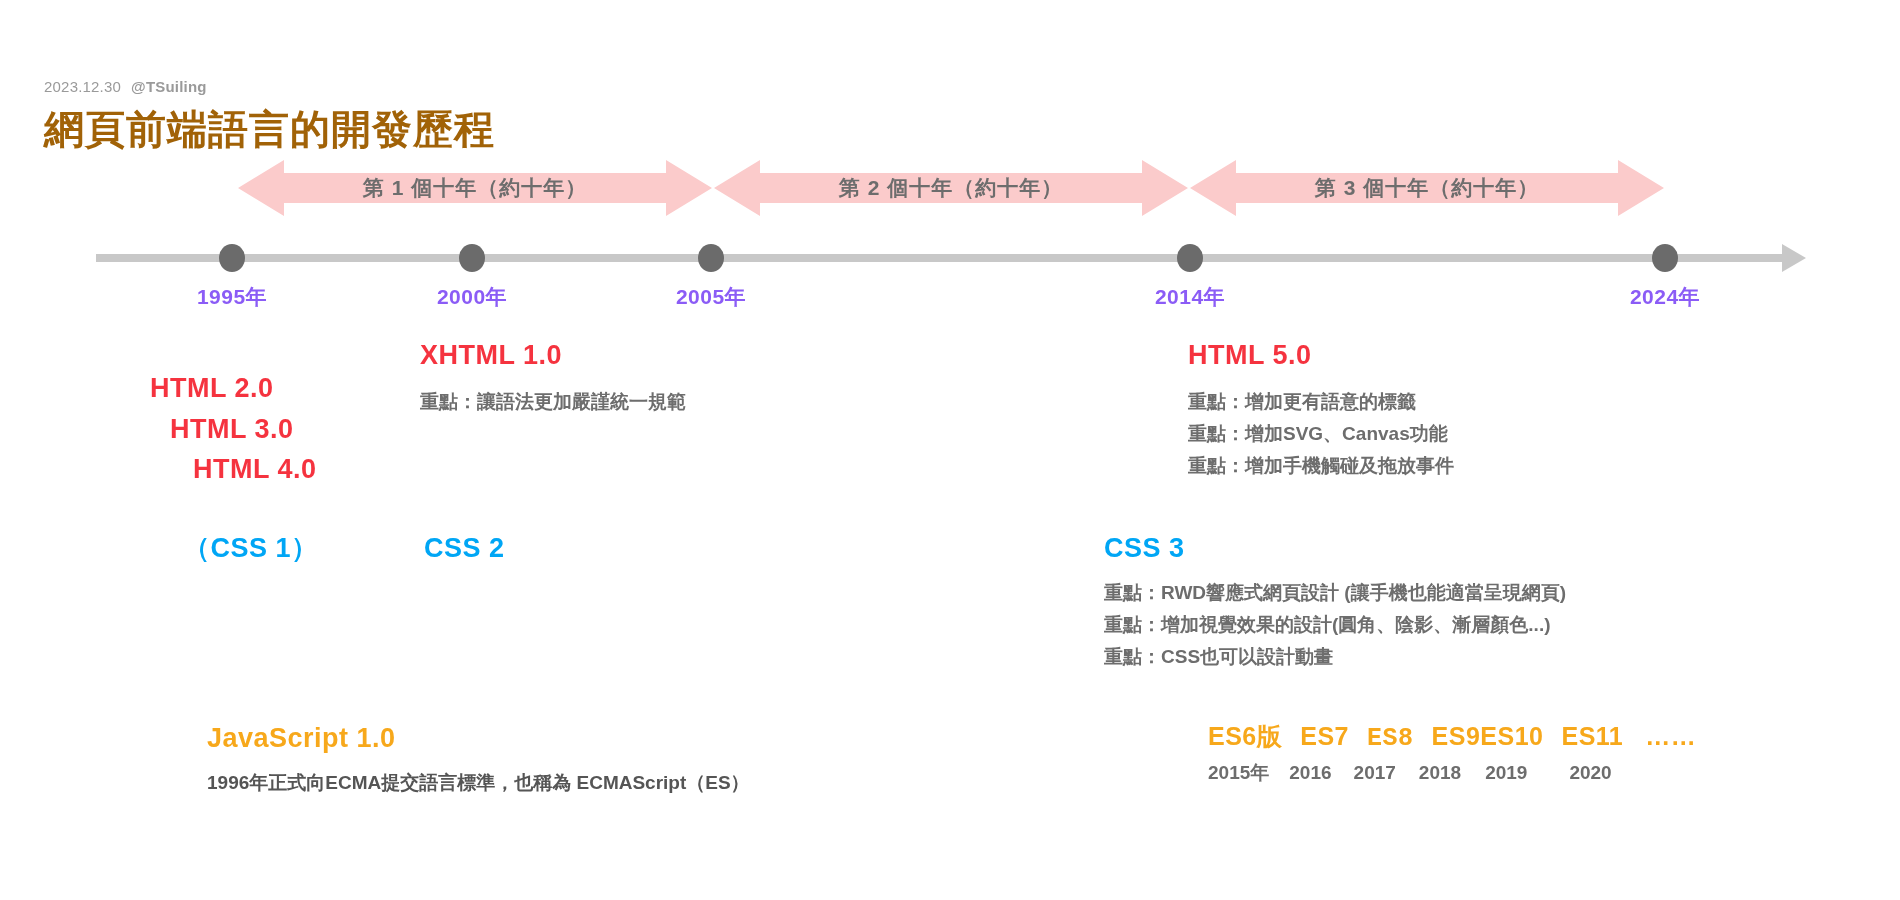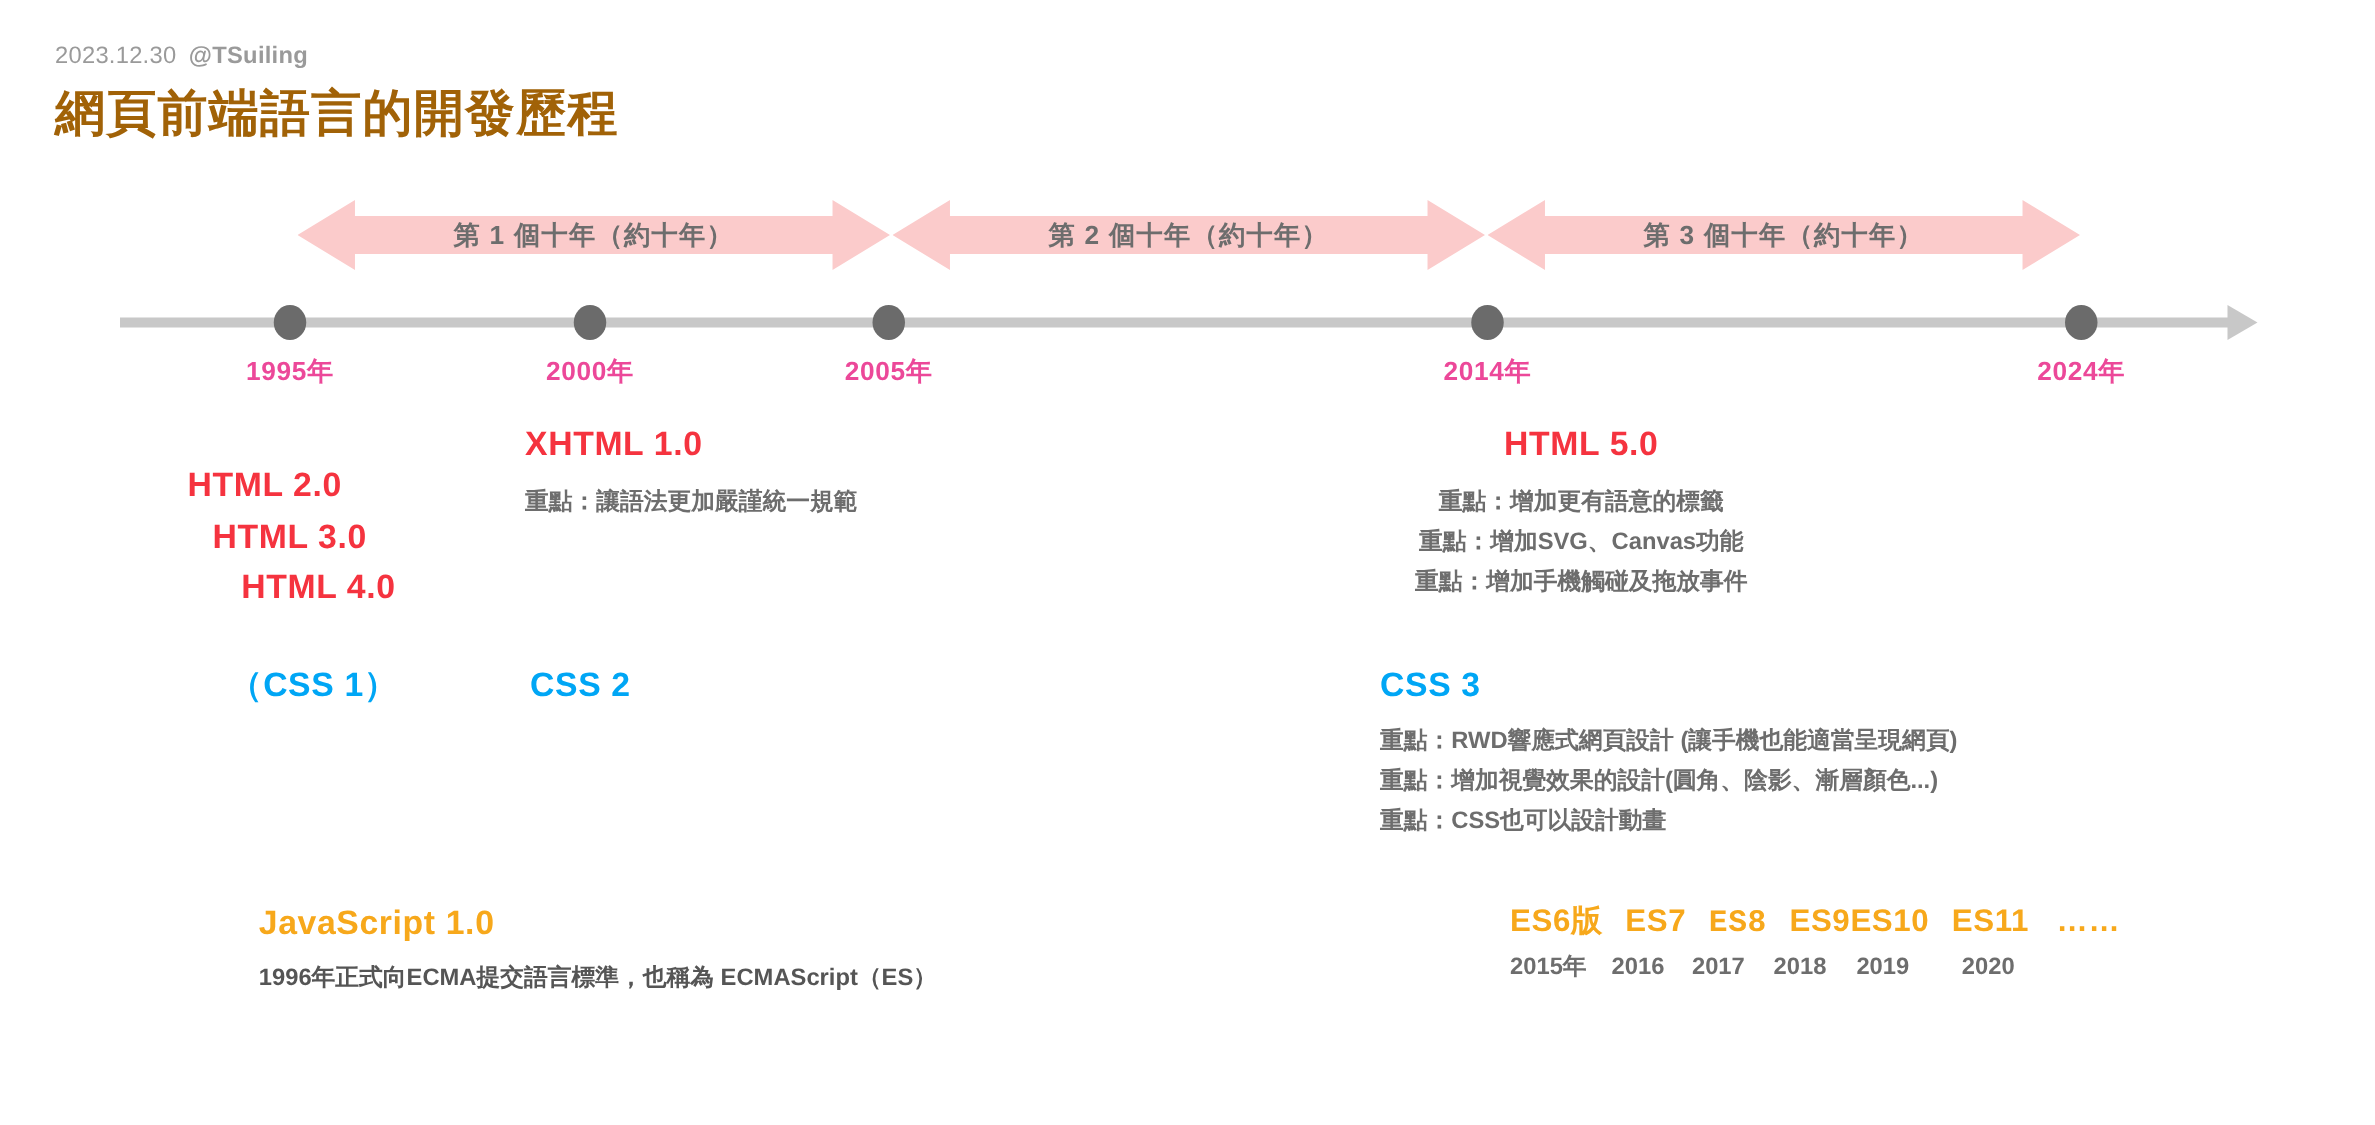--- a/index.html
+++ b/index.html
@@ -13,25 +13,26 @@
     position: relative;
     overflow: hidden;
     font-family: "Liberation Sans", "DejaVu Sans", sans-serif;
     color: #333333;
     -webkit-font-smoothing: antialiased;
   }
 
   
   #header { position: absolute; left: 44px; top: 34px; }
   #meta-line {
-    font-size: 19px;
+    font-size: 15px;
     color: #9a9a9a;
     font-weight: bold;
     letter-spacing: .2px;
     white-space: nowrap;
+    margin-top: 44px;
   }
   #meta-line .date { font-weight: normal; }
   #meta-line .handle { margin-left: 10px; }
   #page-title {
     margin-top: 7px;
     font-size: 40px;
     font-weight: bold;
     color: #a16207;
     letter-spacing: 1px;
     white-space: nowrap;
@@ -84,21 +85,21 @@
     border-radius: 50%;
     background: #6b6b6b;
     top: 244px;
     transform: translateX(-13px);
   }
   .axis-year {
     position: absolute;
     top: 283px;
     font-size: 21px;
     font-weight: bold;
-    color: #ec4899;
+    color: #8b5cf6;
     letter-spacing: .5px;
     white-space: nowrap;
     transform: translateX(-50%);
   }
 
   
   .block { position: absolute; }
   .block-title {
     font-size: 27px;
     font-weight: bold;
@@ -185,21 +186,21 @@
   <div class="block-title c-html stair stair-1">HTML 2.0</div>
   <div class="block-title c-html stair stair-2">HTML 3.0</div>
   <div class="block-title c-html stair stair-3">HTML 4.0</div>
 </div>
 
 <div class="block" id="xhtml-block" style="left:420px; top:340px;">
   <div class="block-title c-html">XHTML 1.0</div>
   <div class="block-note" style="margin-top:14px;">重點：讓語法更加嚴謹統一規範</div>
 </div>
 
-<div class="block" id="html5-block" style="left:1132px; top:340px;text-align:center;">
+<div class="block" id="html5-block" style="left:1188px; top:340px;">
   <div class="block-title c-html">HTML 5.0</div>
   <div style="margin-top:14px;">
     <div class="block-note">重點：增加更有語意的標籤</div>
     <div class="block-note">重點：增加SVG、Canvas功能</div>
     <div class="block-note">重點：增加手機觸碰及拖放事件</div>
   </div>
 </div>
 
 <div class="block" id="css1-block" style="left:183px; top:533px;">
   <div class="block-title c-css">（CSS 1）</div>

